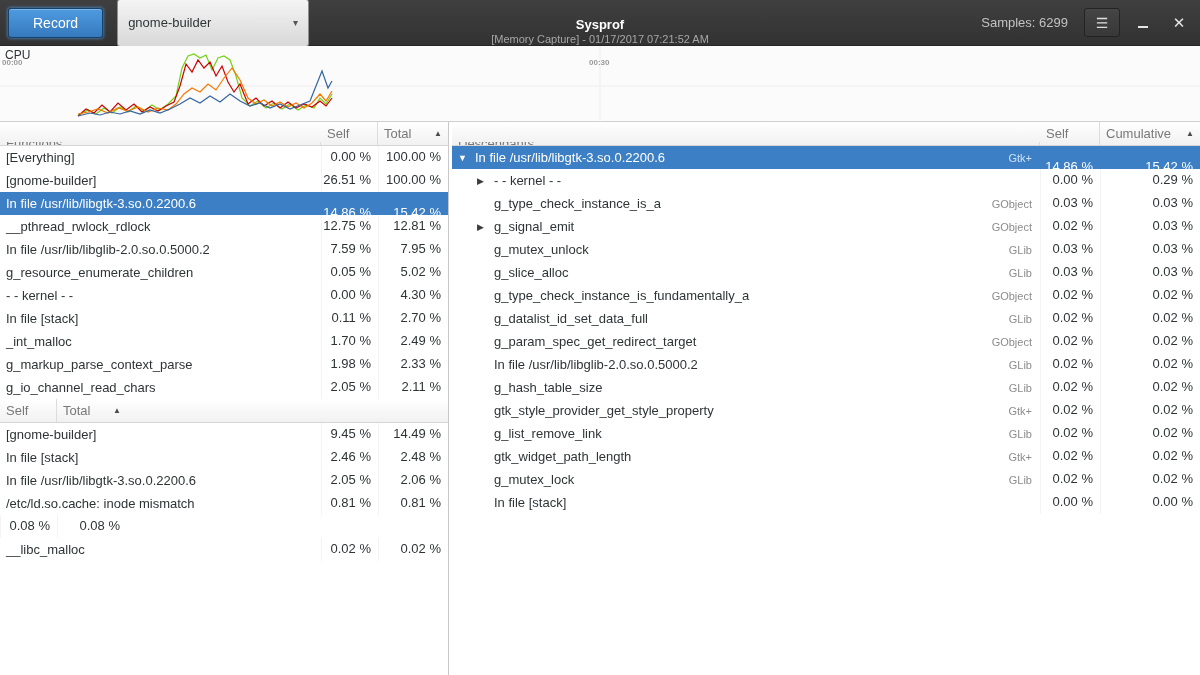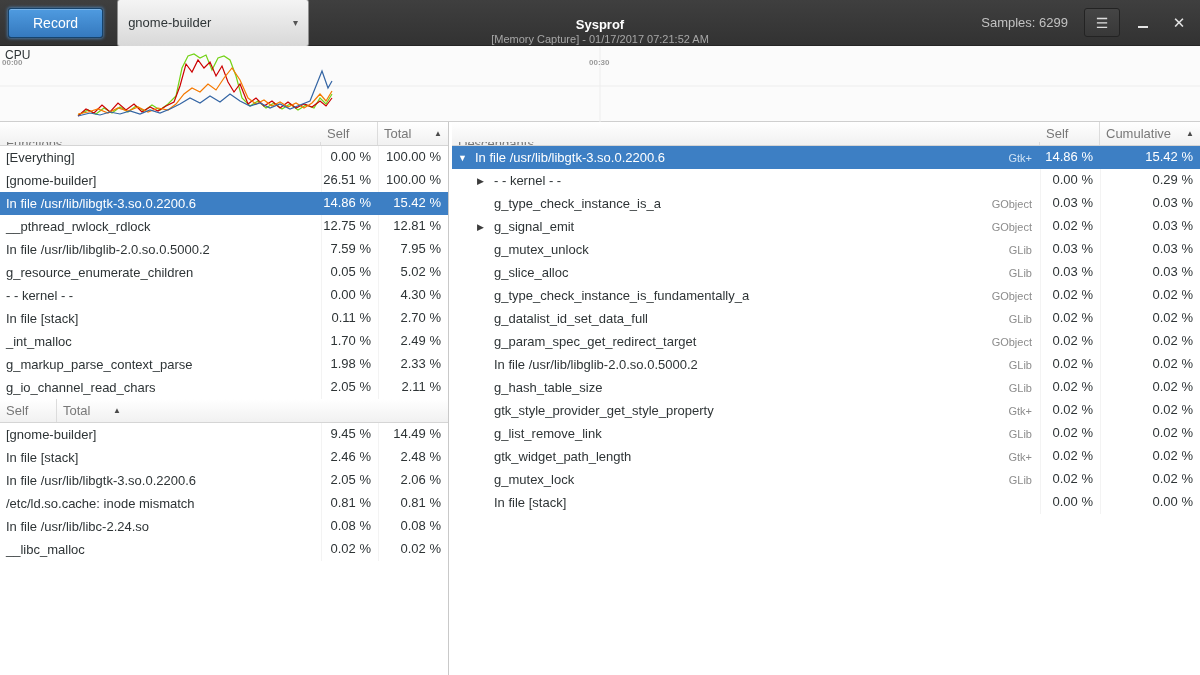--- a/index.html
+++ b/index.html
@@ -72,21 +72,21 @@
   .th:last-child { border-right: none; }
   .th.grow { flex: 1; margin-top: 20px; }
   .sort { font-size: 8px; color: #4a4a4a; margin-left: 4px; }
 
   .tbody { display: flex; flex-direction: column; }
   .tr { display: flex; height: 23px; flex: 0 0 23px; align-items: stretch; cursor: pointer; background: #fff; }
   .td { height: 23px; line-height: 22px; white-space: nowrap; overflow: hidden; }
   .name { flex: 1; padding-left: 6px; display: flex; align-items: center; }
   .num { text-align: right; padding-right: 7px; border-left: 1px solid #f3f3f3; }
   .tr.selected { background: var(--sel, #3d7fc4); color: #fff; }
-  .tr.selected .num { border-left-color: transparent; }
+  .tr.selected .num { border-left-color: transparent; margin-top: 10px; }
   .tr.selected .lib { color: #cfe2f5; }
   .tr.selected .expander { color: #fff; }
 
   .col-self-l { width: 57px; flex: 0 0 57px; }
   .col-total-l { width: 70px; flex: 0 0 70px; }
   .col-self-r { width: 60px; flex: 0 0 60px; }
   .col-cum-r { width: 100px; flex: 0 0 100px; }
 
   .indent { display: inline-block; width: 19px; flex: 0 0 19px; }
   .expander { display: inline-flex; width: 17px; flex: 0 0 17px; font-size: 9px; color: #3c3c3c; align-items: center; }
@@ -233,21 +233,20 @@
             <div class="td name">In file /usr/lib/libgtk-3.so.0.2200.6</div>
             <div class="td num col-self-l">2.05 %</div>
             <div class="td num col-total-l">2.06 %</div>
           </div>
           <div class="tr">
             <div class="td name">/etc/ld.so.cache: inode mismatch</div>
             <div class="td num col-self-l">0.81 %</div>
             <div class="td num col-total-l">0.81 %</div>
           </div>
           <div class="tr">
-            <div class="td name">In file /usr/lib/libc-2.24.so</div>
             <div class="td num col-self-l">0.08 %</div>
             <div class="td num col-total-l">0.08 %</div>
           </div>
           <div class="tr">
             <div class="td name">__libc_malloc</div>
             <div class="td num col-self-l">0.02 %</div>
             <div class="td num col-total-l">0.02 %</div>
           </div>
         </div>
       <div class="spacer"></div>

